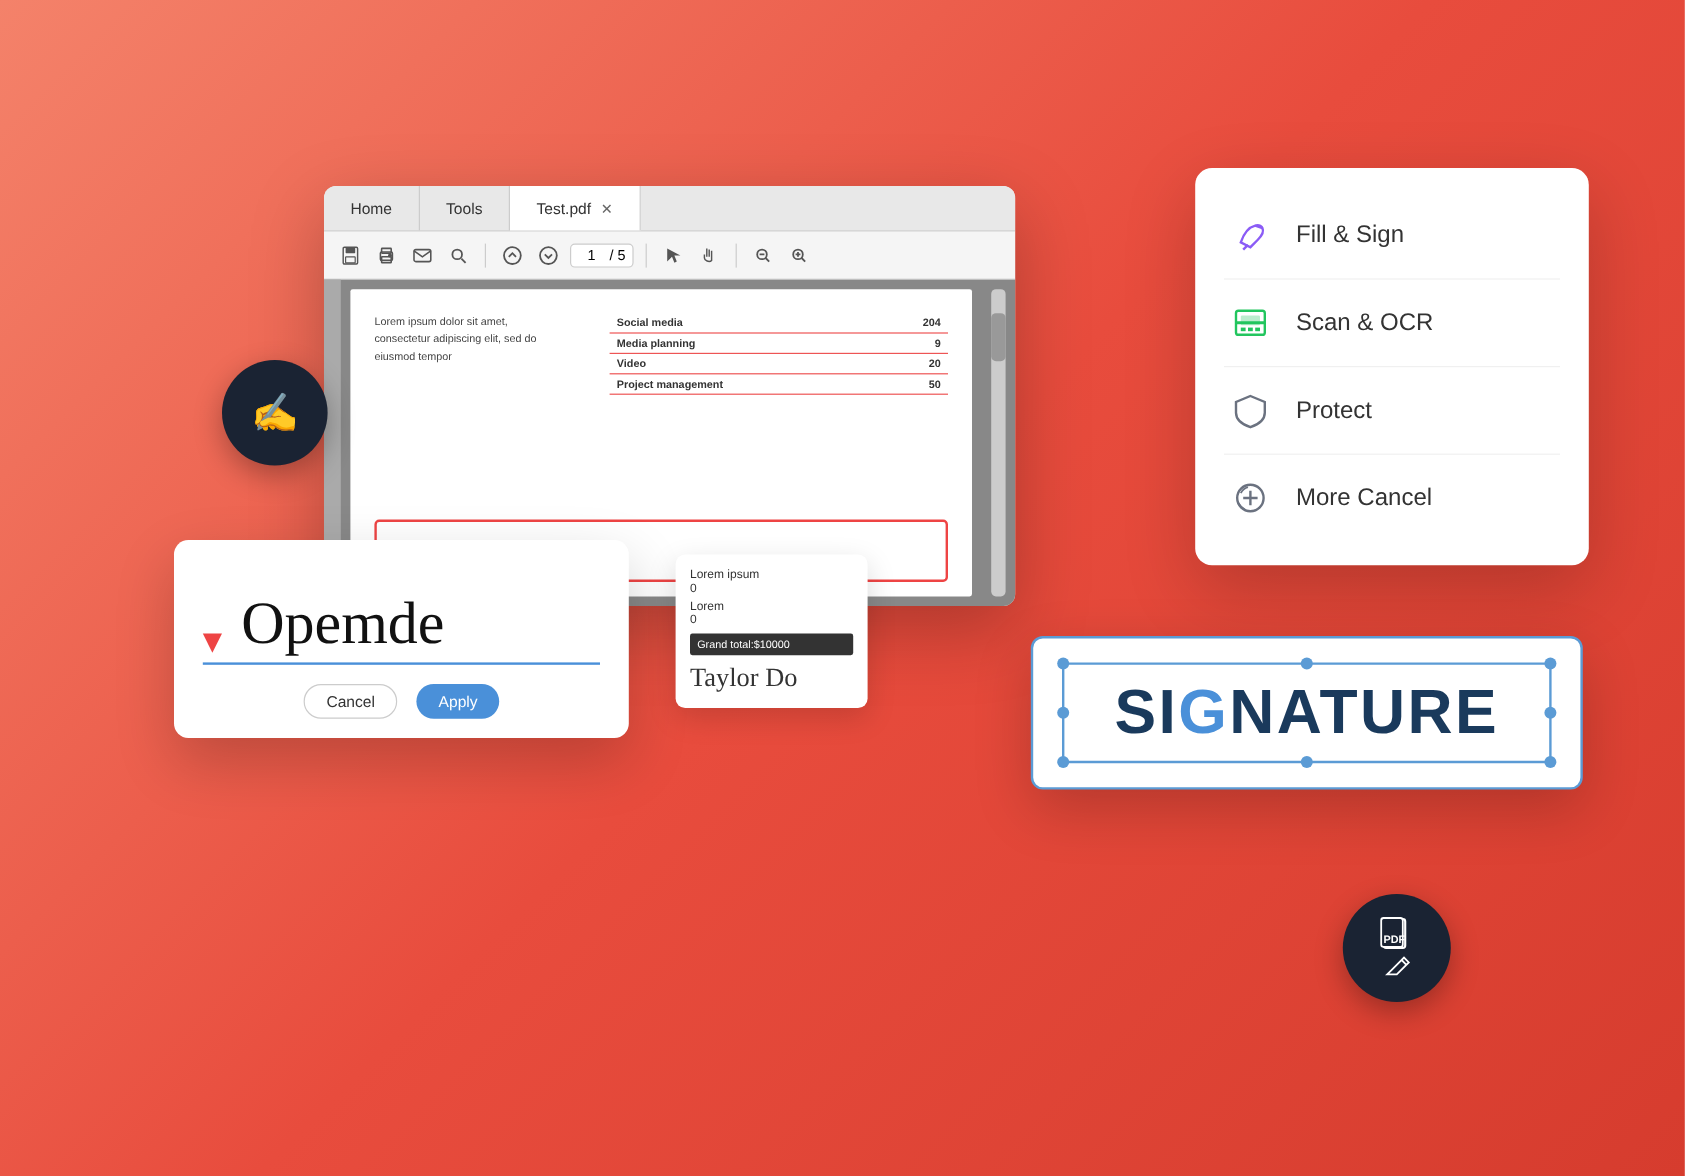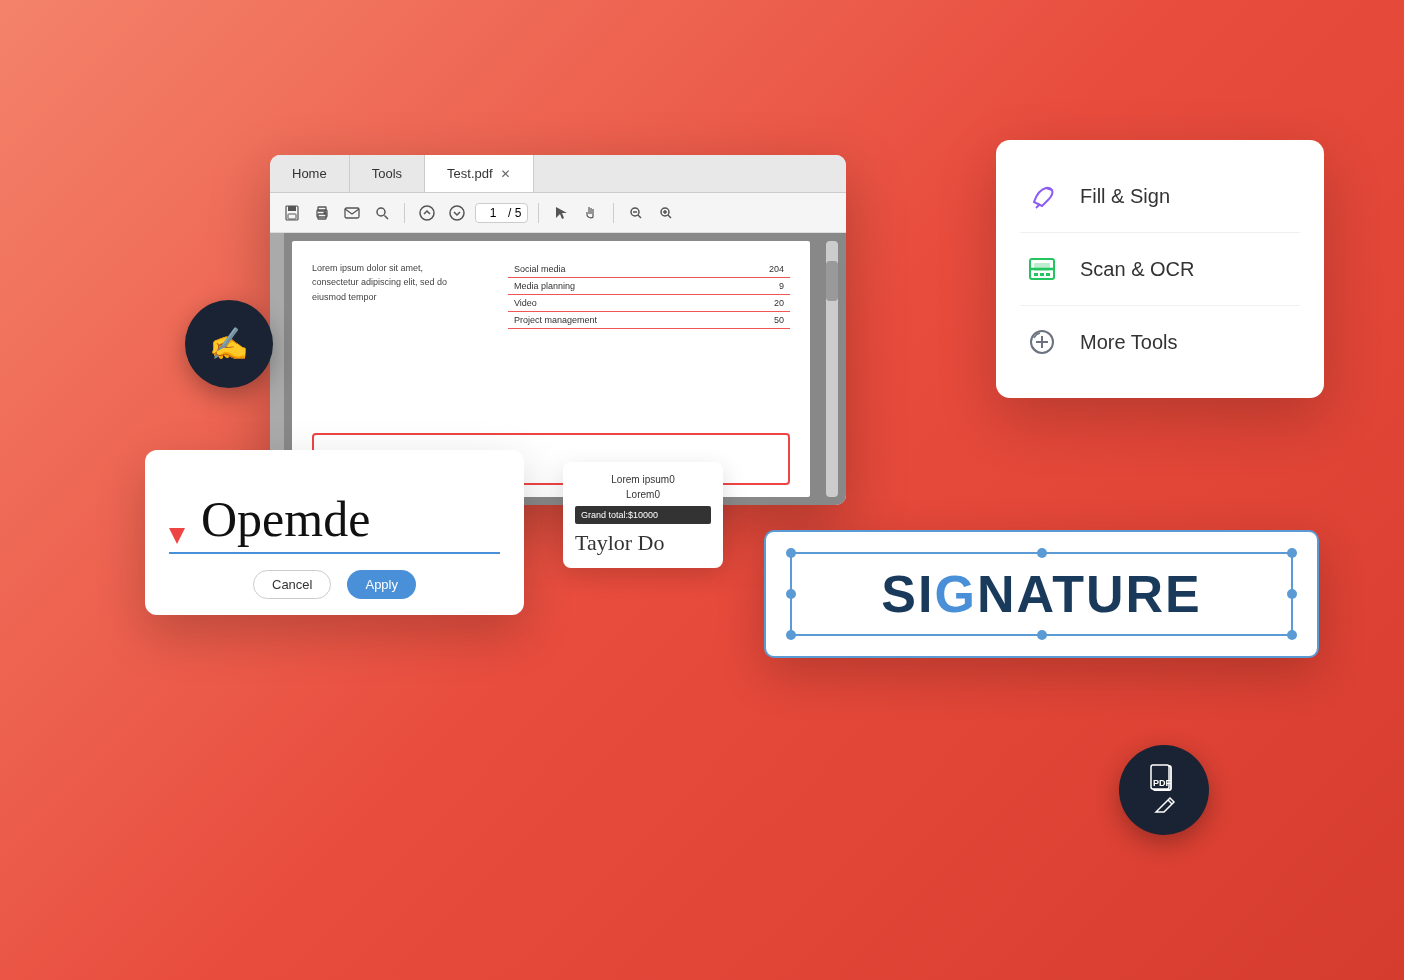--- a/index.html
+++ b/index.html
@@ -135,20 +135,21 @@
     }
 
     .pdf-table-col {
       flex: 1;
     }
 
     .pdf-table {
       width: 100%;
       border-collapse: collapse;
       font-size: 9px;
+      font-weight: bold;
     }
 
     .pdf-table td {
       padding: 3px 6px;
       color: #333;
     }
 
     .pdf-table tr {
       border-bottom: 1px solid #e55;
     }
@@ -320,23 +321,24 @@
       width: 160px;
       background: #fff;
       border-radius: 8px;
       padding: 12px;
       box-shadow: 0 8px 24px rgba(0,0,0,0.15);
       font-size: 10px;
     }
 
     .invoice-row {
       display: flex;
-      justify-content: center;
+      justify-content: flex-start;
       margin-bottom: 4px;
       color: #333;
+      flex-direction: column;
     }
 
     .invoice-total {
       background: #333;
       color: #fff;
       padding: 4px 6px;
       border-radius: 2px;
       display: flex;
       margin: 6px 0;
       font-size: 9px;
@@ -347,21 +349,21 @@
       font-size: 22px;
       color: #333;
       margin-top: 4px;
     }
 
     
     .sig-text-card {
       position: absolute;
       top: 530px;
       right: 85px;
-      width: 555px;
+      width: 460px;
       background: #fff;
       border-radius: 10px;
       box-shadow: 0 16px 48px rgba(0,0,0,0.2);
       padding: 20px 24px;
       border: 2px solid #5b9bd5;
     }
 
     .sig-text-card-inner {
       border: 2px solid #5b9bd5;
       border-radius: 4px;
@@ -579,32 +581,40 @@
         <rect x="8" y="10" width="16" height="8" rx="1" fill="#22c55e" fill-opacity="0.3"></rect>
         <line x1="4" y1="16" x2="28" y2="16" stroke="#22c55e" stroke-width="2.5"></line>
         <rect x="8" y="20" width="4" height="3" fill="#22c55e"></rect>
         <rect x="14" y="20" width="4" height="3" fill="#22c55e"></rect>
         <rect x="20" y="20" width="4" height="3" fill="#22c55e"></rect>
       </svg>
     </div>
     <span class="tool-label">Scan &amp; OCR</span>
   </div>
 
+  <div class="tools-menu-item">
+    <div class="tool-icon-wrap">
+      <svg width="32" height="32" viewBox="0 0 32 32" fill="none">
+        <path d="M16 4 L28 9 L28 18 C28 24 22 28 16 30 C10 28 4 24 4 18 L4 9 Z" stroke="#6b7280" stroke-width="2" fill="none"></path>
+      </svg>
+    </div>
+    <span class="tool-label">Protect</span>
+  </div>
 
   <div class="tools-menu-item">
     <div class="tool-icon-wrap">
       <svg width="32" height="32" viewBox="0 0 32 32" fill="none">
         <circle cx="16" cy="16" r="11" stroke="#6b7280" stroke-width="2"></circle>
         <line x1="16" y1="10" x2="16" y2="22" stroke="#6b7280" stroke-width="2"></line>
         <line x1="10" y1="16" x2="22" y2="16" stroke="#6b7280" stroke-width="2"></line>
         <path d="M6 20 Q8 24 12 26" stroke="#6b7280" stroke-width="1.5"></path>
         <path d="M8 12 Q10 8 14 7" stroke="#6b7280" stroke-width="1.5"></path>
       </svg>
     </div>
-    <span class="tool-label">More Tools</span>
+    <span class="tool-label">More Cancel</span>
   </div>
 </div>
 
 <div class="sig-badge">
   <span class="sig-badge-icon" style="font-family:'Brush Script MT',cursive;font-size:32px;color:#fff;">✍</span>
 </div>
 
 <div class="sig-dialog">
   <div class="sig-area">
     <div class="sig-red-marker"></div>

